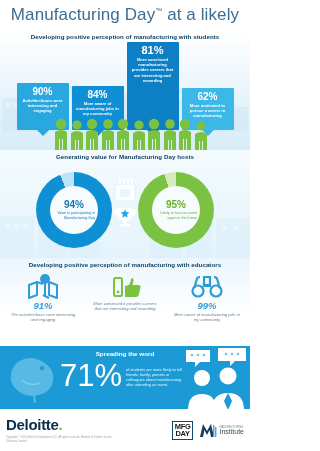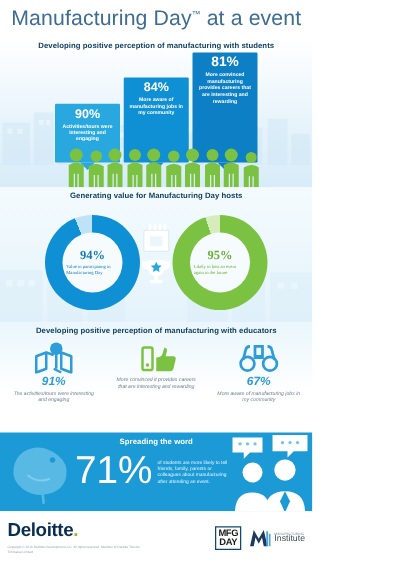--- a/index.html
+++ b/index.html
@@ -45,21 +45,21 @@
   .bar {
     position:relative; width:52px; color:#fff; text-align:center;
     border-radius:1px; padding:3px 3px 4px;
   }
   .bar::after {
     content:""; position:absolute; left:50%; transform:translateX(-50%);
     bottom:-6px; border-left:6px solid transparent; border-right:6px solid transparent;
   }
   .bar.b1 { height:47px; background:#29a8e0;margin-top:26px; }
   .bar.b1::after { border-top:6px solid #29a8e0; }
-  .bar.b2 { height:68px; background:#0f8fd4; }
+  .bar.b2 { height:44px; background:#0f8fd4; }
   .bar.b2::after { border-top:6px solid #0f8fd4; }
   .bar.b3 { height:88px; background:#0d7fc4; }
   .bar.b3::after { border-top:6px solid #0d7fc4; }
   .bar.b4 { height:42px; background:#3bb7e8; }
   .bar.b4::after { border-top:6px solid #3bb7e8; }
   .bar .pct { font-size:10px; font-weight:bold; line-height:11px; margin-bottom:1px; }
   .bar.b3 .pct { font-size:11px; }
   .bar .cap { font-size:4.1px; line-height:5.2px; font-weight:600; }
 
   .crowd { position:absolute; left:0; right:0; bottom:0; height:34px; }
@@ -75,21 +75,21 @@
     position:absolute; left:0; right:0; top:22px;
     display:flex; justify-content:center; align-items:flex-start; gap:26px;
   }
   .donut {
     position:relative; width:76px; height:76px; border-radius:50%;
     display:flex; align-items:center; justify-content:center;
   }
   .donut .hole {
     width:48px; height:48px; border-radius:50%; background:#f6fbfe;
     display:flex; flex-direction:column; align-items:center; justify-content:center;
-    text-align:left; padding:0 3px;font-family:Liberation Serif, serif;
+    text-align:right; padding:0 3px;
   }
   .donut .dpct { font-size:10px; font-weight:bold; line-height:11px; }
   .donut .dcap { font-size:3.7px; line-height:4.6px; margin-top:1px; }
   .d-blue { background:conic-gradient(#0f8fd4 0 94%, #bfe3f6 94% 100%); }
   .d-blue .dpct, .d-blue .dcap { color:#1679b4; }
   .d-green { background:conic-gradient(#7cc242 0 95%, #d6ecbb 95% 100%); }
   .d-green .dpct, .d-green .dcap { color:#6aad33; }
   .mid-icons {
     position:absolute; left:50%; transform:translateX(-50%); top:24px;
     display:flex; flex-direction:column; align-items:center; gap:2px;
@@ -145,21 +145,21 @@
   .mi-txt { display:flex; flex-direction:column; line-height:4px; }
   .mi-small { font-size:2.6px; color:#6b7f8c; letter-spacing:.1px; }
   .mi-big { font-size:7px; color:#3a4d58; }
 </style>
 </head>
 <body>
 
 <div class="page">
 
   <div class="header">
-    <div class="header-title"><span>Manufacturing Day</span><span class="tm">™</span><span> at a event</span></div>
+    <div class="header-title"><span>Manufacturing Day</span><span class="tm">™</span><span> at a likely</span></div>
   </div>
 
   <div class="s1">
     <div class="sec-head">Developing positive perception of manufacturing with students</div>
 
     <svg class="skyline" viewBox="0 0 250 56" preserveAspectRatio="none">
       <g fill="#cfe8f6">
         <rect x="2" y="22" width="22" height="34"></rect>
           <rect x="27" y="14" width="16" height="42"></rect>
         <rect x="46" y="28" width="20" height="28"></rect>
@@ -194,20 +194,24 @@
         <div class="cap">Activities/tours were interesting and engaging</div>
       </div>
       <div class="bar b2">
         <div class="pct">84%</div>
         <div class="cap">More aware of manufacturing jobs in my community</div>
       </div>
       <div class="bar b3">
         <div class="pct">81%</div>
         <div class="cap">More convinced manufacturing provides careers that are interesting and rewarding</div>
       </div>
+      <div class="bar b4">
+        <div class="pct">62%</div>
+        <div class="cap">More motivated to pursue a career in manufacturing</div>
+      </div>
     </div>
 
     <svg class="crowd" viewBox="0 0 250 34" preserveAspectRatio="none">
       <g fill="#7cc242">
         <g transform="translate(55,0)">
             <circle cx="6" cy="8" r="5.2"></circle>
             <path d="M0 16 q6-4 12 0 v18 h-4 v-11 h-1 v11 h-2 v-11 h-1 v11 h-4 z"></path>
           </g>
         <g transform="translate(71,2)">
             <circle cx="6" cy="7" r="4.6"></circle>
@@ -350,21 +354,21 @@
             <g fill="none" stroke="#2e9cd8" stroke-width="2.2">
               <path d="M10 4 q-3 0 -3.5 3 l-2 8"></path>
               <path d="M24 4 q3 0 3.5 3 l2 8"></path>
               <circle cx="8" cy="18" r="5.5"></circle>
               <circle cx="26" cy="18" r="5.5"></circle>
               <path d="M14 12 h6"></path>
             </g>
             <path d="M14 4 h6 v9 h-6 z" fill="none" stroke="#2e9cd8" stroke-width="2.2"></path>
           </svg>
         </div>
-        <div class="epct">67%</div>
+        <div class="epct">99%</div>
         <div class="ecap">More aware of manufacturing jobs in my community</div>
       </div>
     </div>
   </div>
 
   <div class="s4">
     <div class="sw-head">Spreading the word</div>
 
     <svg class="bird" width="58" height="52" viewBox="0 0 58 52">
       <path d="M14 10 q14-9 28 2 q9 7 7 17 q-2 11 -14 14 q-12 3 -21-4 q-9-7 -7-17 q1-7 7-12 z" fill="#57b9e4"></path>

